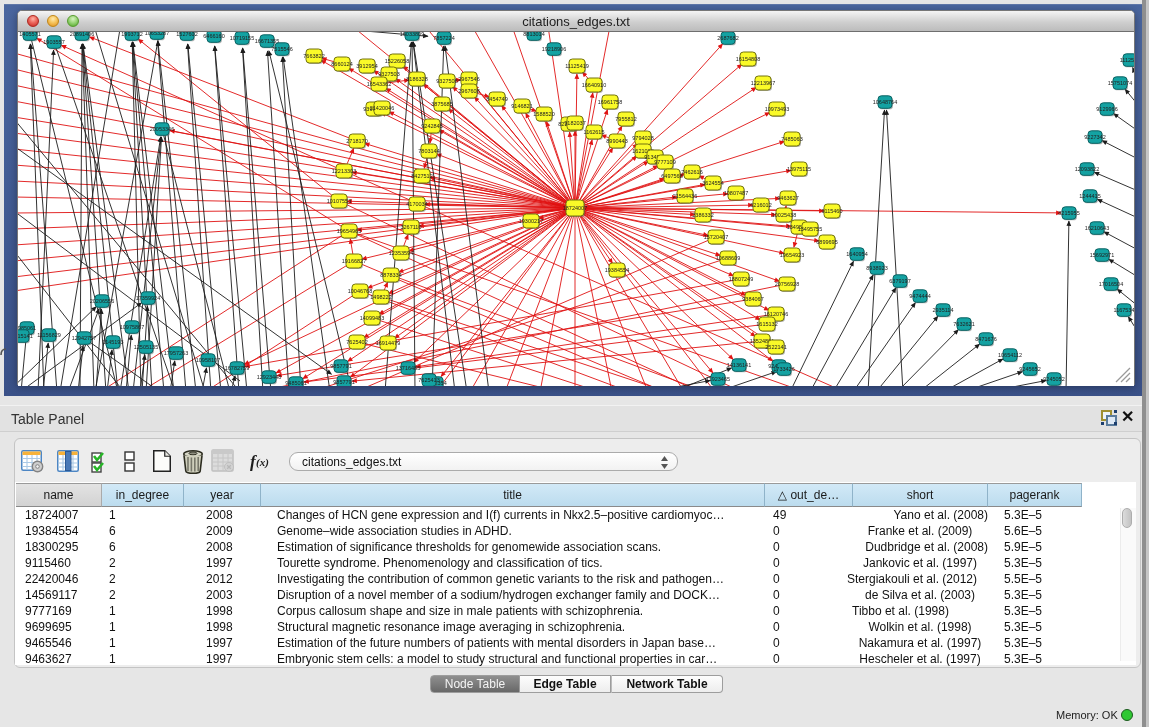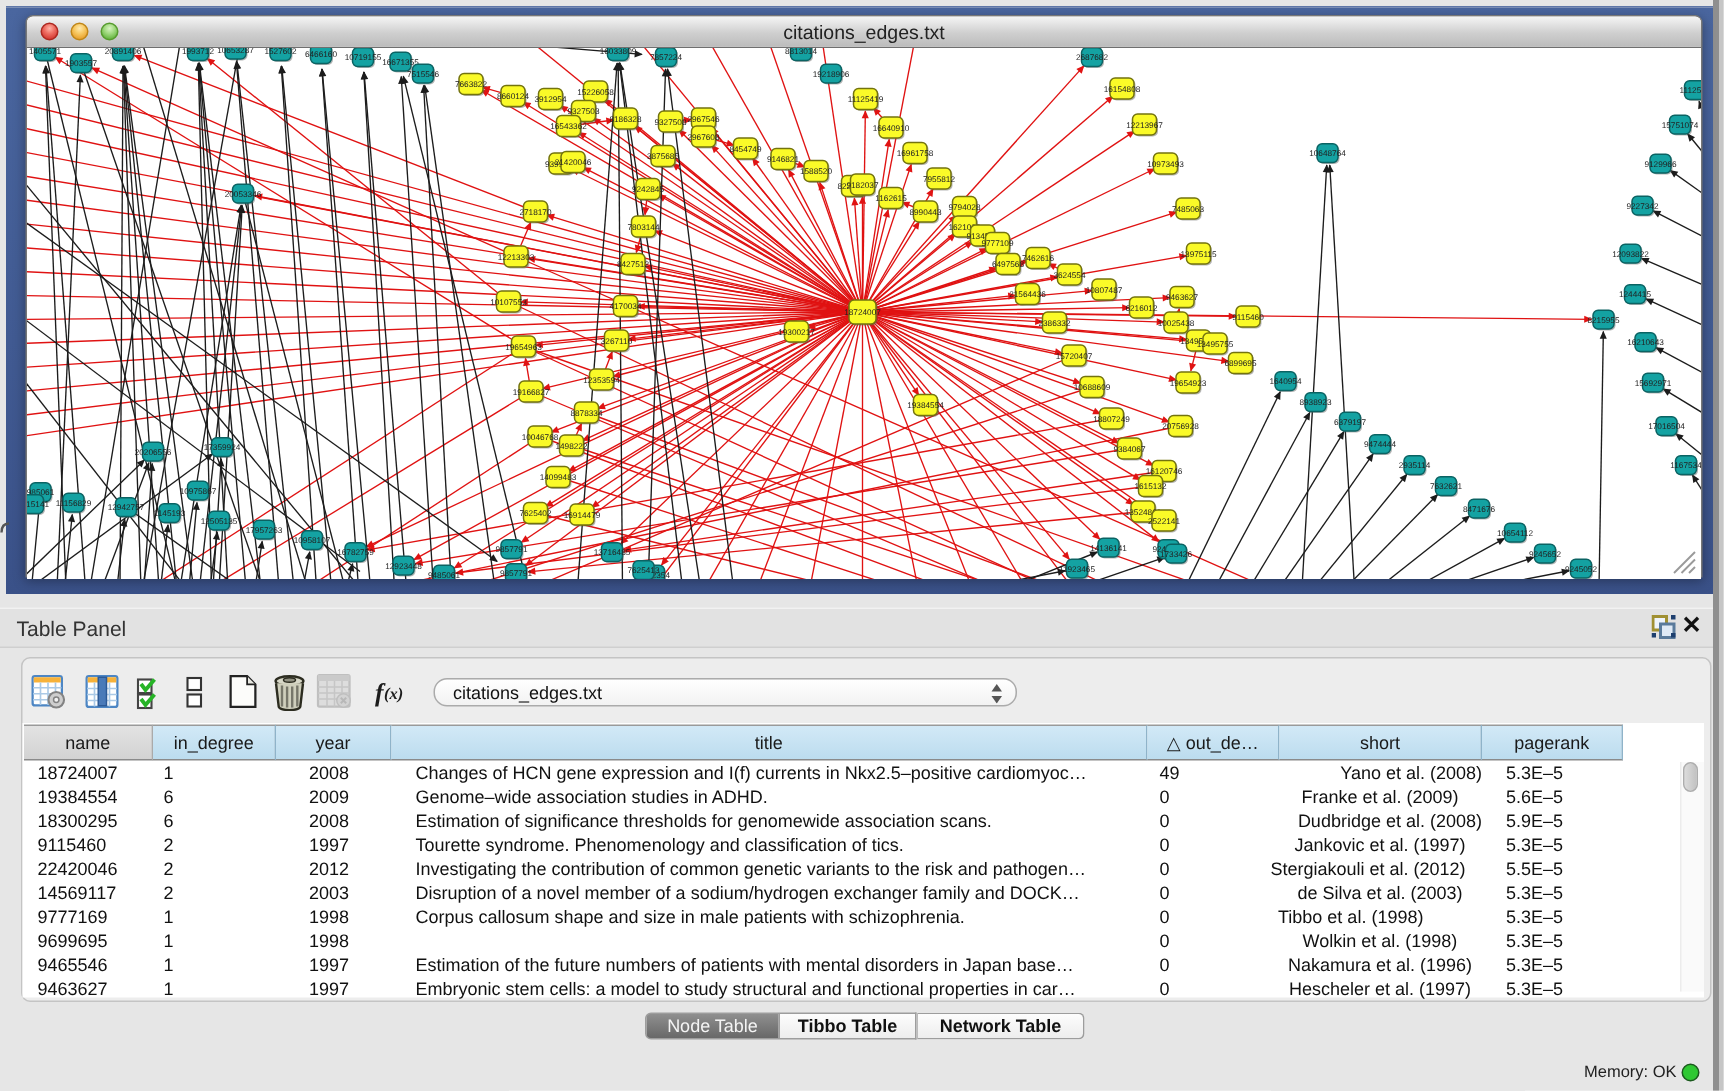--- a/index.html
+++ b/index.html
@@ -866,45 +866,46 @@
     <span style="left:206px">1998</span>
     <span style="left:277px">Corpus callosum shape and size in male patients with schizophrenia.</span>
     <span style="left:773px">0</span>
     <span style="left:852px;width:136px;text-align:left">Tibbo et al. (1998)</span>
     <span style="left:1004px">5.3E–5</span>
   </div>
 <div class="trow" style="top:619px">
     <span style="left:25px">9699695</span>
     <span style="left:109px">1</span>
     <span style="left:206px">1998</span>
+    <span style="left:277px">Structural magnetic resonance image averaging in schizophrenia.</span>
     <span style="left:773px">0</span>
     <span style="left:852px;width:136px;text-align:center">Wolkin et al. (1998)</span>
     <span style="left:1004px">5.3E–5</span>
   </div>
 <div class="trow" style="top:635px">
     <span style="left:25px">9465546</span>
     <span style="left:109px">1</span>
     <span style="left:206px">1997</span>
     <span style="left:277px">Estimation of the future numbers of patients with mental disorders in Japan base…</span>
     <span style="left:773px">0</span>
-    <span style="left:852px;width:136px;text-align:center">Nakamura et al. (1996)</span>
+    <span style="left:852px;width:136px;text-align:center">Nakamura et al. (1997)</span>
     <span style="left:1004px">5.3E–5</span>
   </div>
 <div class="trow" style="top:651px">
     <span style="left:25px">9463627</span>
     <span style="left:109px">1</span>
     <span style="left:206px">1997</span>
     <span style="left:277px">Embryonic stem cells: a model to study structural and functional properties in car…</span>
     <span style="left:773px">0</span>
     <span style="left:852px;width:136px;text-align:center">Hescheler et al. (1997)</span>
     <span style="left:1004px">5.3E–5</span>
   </div>
 <div id="sbtrack" class="abs"></div>
 <div id="sbthumb" class="abs"></div>
 <div class="tabbar abs">
  <div id="tab1" class="tab">Node Table</div>
- <div id="tab2" class="tab">Tibbo Table</div>
+ <div id="tab2" class="tab">Edge Table</div>
  <div id="tab3" class="tab">Network Table</div>
 </div>
 <div id="mem" class="abs">Memory: OK</div>
 <div id="memdot" class="abs"></div>
 <svg class="abs" style="left:0;top:347px" width="8" height="10">
     <path d="M1 8 Q1 2 6 2" fill="none" stroke="#555" stroke-width="1.6"></path>
   </svg>
 </body></html>

